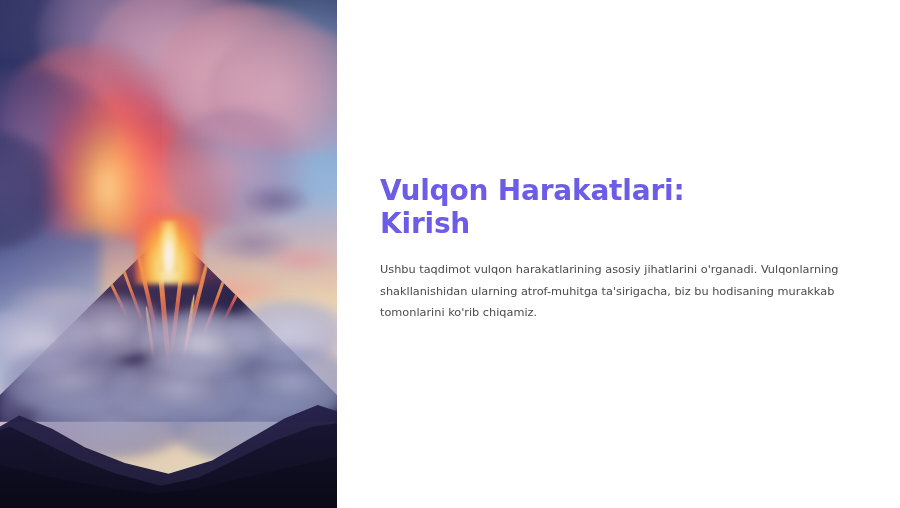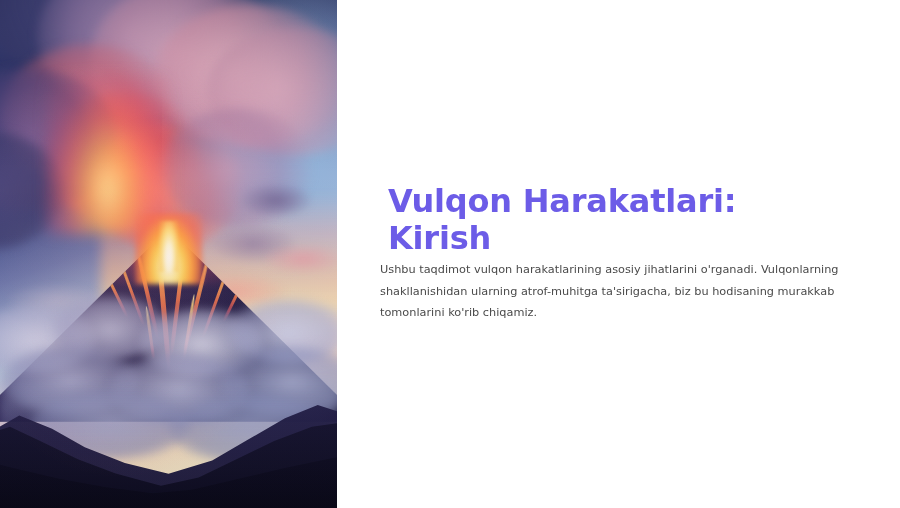--- a/index.html
+++ b/index.html
@@ -282,23 +282,23 @@
 
   #title-block {
     position: absolute;
     left: 43px;
     top: 175px;
     width: 470px;
     height: 62px;           
     overflow: visible;
   }
   #slide-title {
-    margin: 8px;
+    margin: 0;
     font-family: "DejaVu Sans", sans-serif;
-    font-size: 32px;
+    font-size: 28px;
     font-weight: bold;
     line-height: 1.17;
     letter-spacing: -0.2px;
     color: #6c5ce7;
     white-space: pre-line;
   }
 
   #body-block {
     position: absolute;
     left: 43px;

